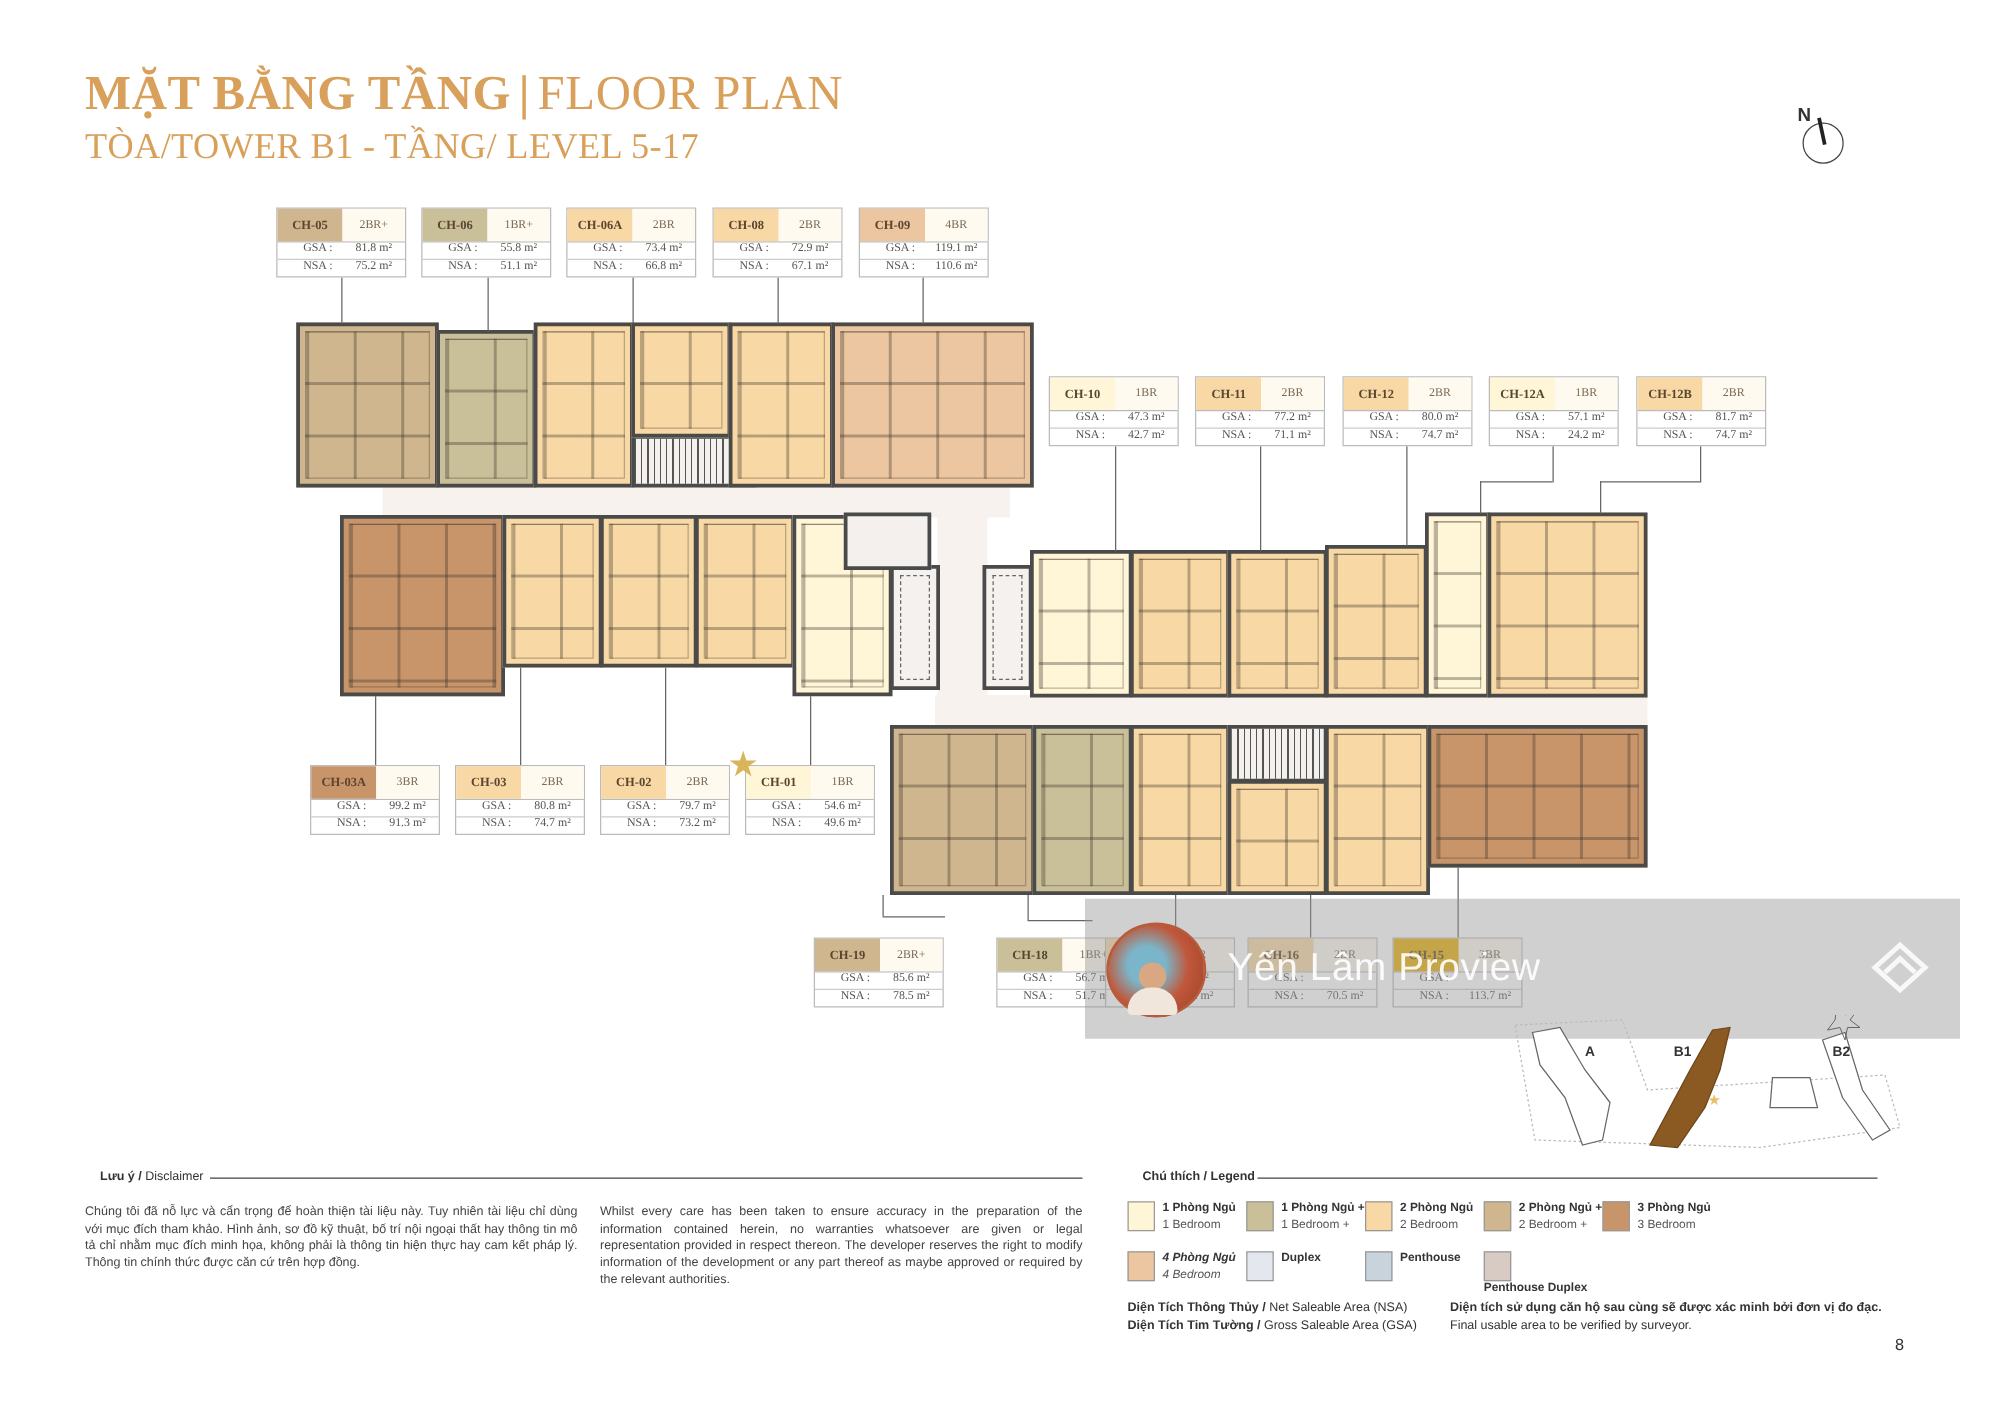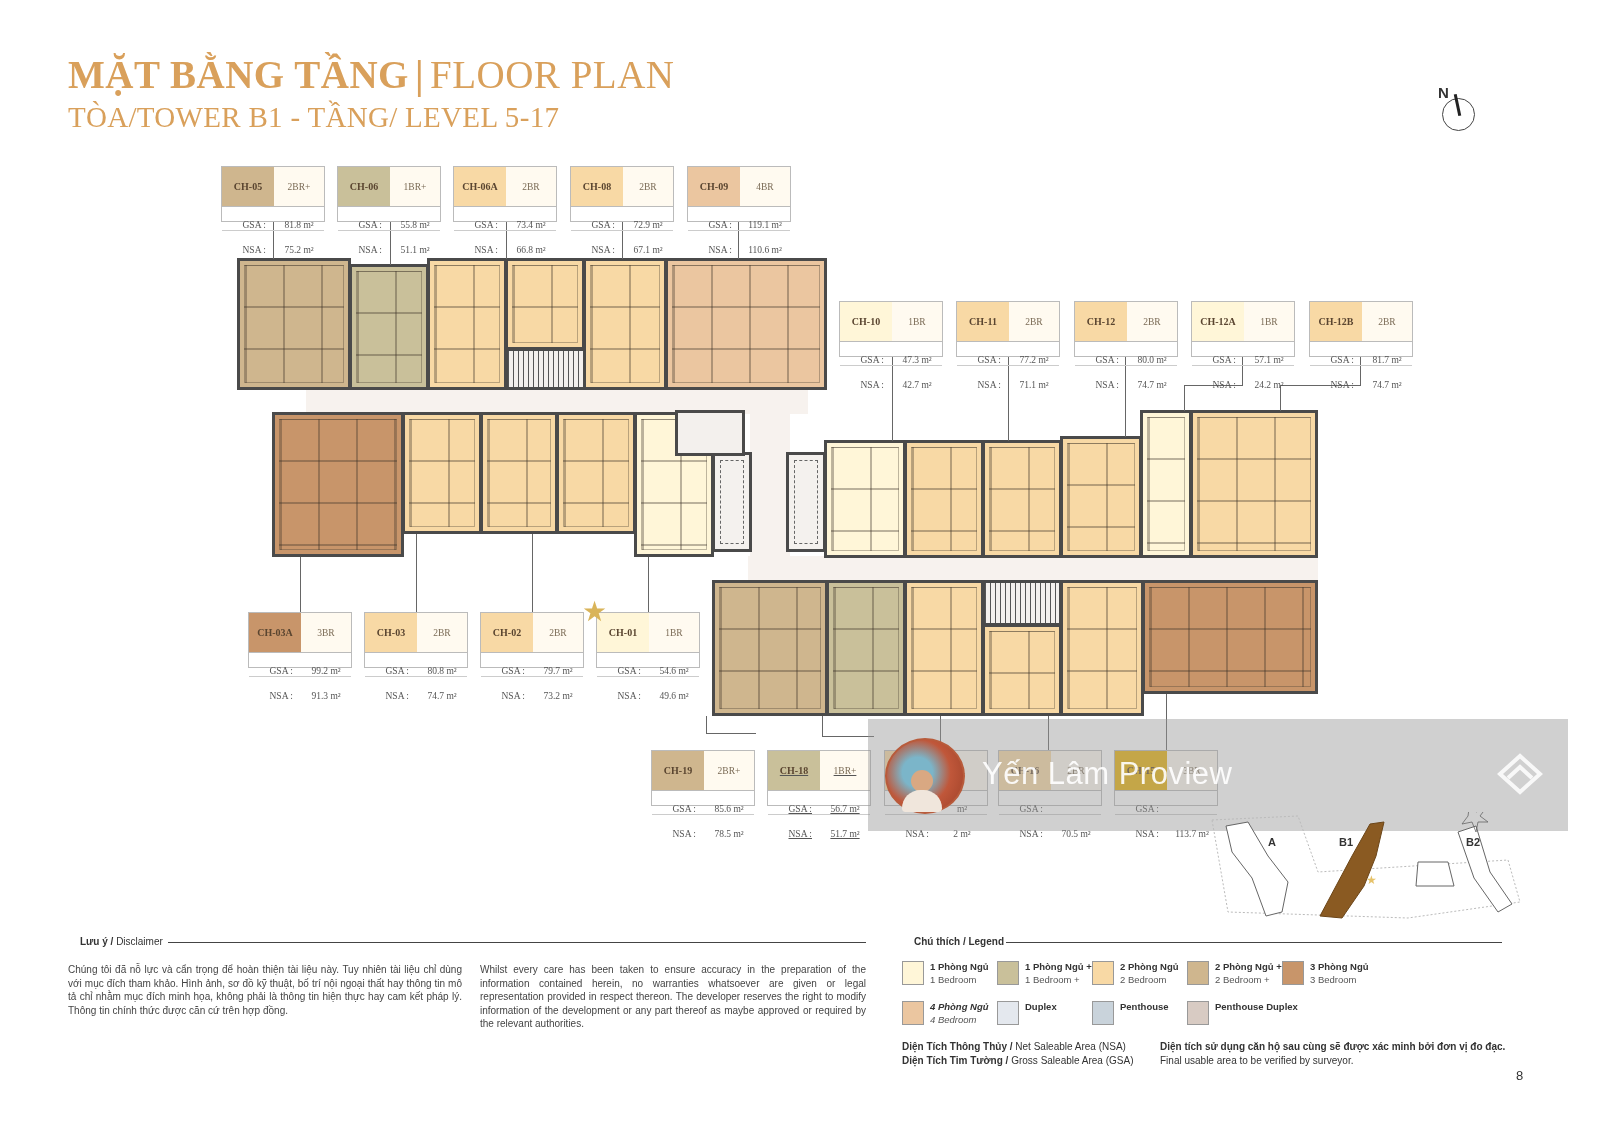--- a/index.html
+++ b/index.html
@@ -11,24 +11,24 @@
   .title-main .sep { font-weight: bold; margin: 0 6px; }
   .title-sub { position: absolute; left: 68px; top: 101px; font-family: "Liberation Serif", serif; font-size: 29px; color: #d9a05b; letter-spacing: 0.3px; white-space: nowrap; }
 
   .north { position: absolute; left: 1434px; top: 84px; width: 48px; height: 52px; }
   .north .n { position: absolute; left: 4px; top: 0; font-size: 15px; font-weight: bold; color: #333; }
   .north .circle { position: absolute; left: 8px; top: 14px; width: 33px; height: 33px; border: 1.5px solid #444; border-radius: 50%; }
   .north .needle { position: absolute; left: 22px; top: 10px; width: 3px; height: 22px; background: #222; transform: rotate(-12deg); }
 
   
   .card { position: absolute; width: 104px; height: 56px; border: 1px solid #bbb; background: #fff; font-family: "Liberation Serif", serif; font-size: 9.5px; color: #555; }
-  .card .head { display: flex; height: 40px; border-bottom: 1px solid #bbb; }
+  .card .head { display: flex; height: 27px; border-bottom: 1px solid #bbb; }
   .card .code { width: 52px; display: flex; align-items: center; justify-content: center; font-weight: bold; color: #5a4530; font-size: 10px; }
   .card .type { flex: 1; display: flex; align-items: center; justify-content: center; background: #fffaf0; color: #7a6a55; font-size: 9.5px; }
-  .card .row { display: flex; height: 24px; align-items: flex-end; border-bottom: 1px solid #ccc; }
+  .card .row { display: flex; height: 14px; align-items: flex-start; border-bottom: 1px solid #ccc; }
   .card .row:last-child { border-bottom: none; }
   .card .lbl { width: 52px; text-align: right; padding-right: 8px; }
   .card .val { flex: 1; text-align: center; }
 
   .leader { position: absolute; background: #666; }
   .unit { position: absolute; border: 3px solid #4a4a4a; }
   .unit::after { content: ""; position: absolute; inset: 4px; border: 1px solid rgba(70,60,50,0.35); background-image:
       linear-gradient(90deg, rgba(60,50,40,0.35) 2px, transparent 2px),
       linear-gradient(0deg, rgba(60,50,40,0.35) 2px, transparent 2px);
       background-size: 38px 42px; }
@@ -354,21 +354,21 @@
     </div>
   <div class="row">
       <span class="lbl">GSA :</span>
       <span class="val">85.6 m²</span>
     </div>
   <div class="row">
       <span class="lbl">NSA :</span>
       <span class="val">78.5 m²</span>
     </div>
 </div>
-<div class="card" style="left:767px;top:750px;text-decoration:underline;">
+<div class="card" style="left:797px;top:750px;">
   <div class="head">
       <div class="code" style="background:#c9c09a;">CH-18</div>
       <div class="type">1BR+</div>
     </div>
   <div class="row">
       <span class="lbl">GSA :</span>
       <span class="val">56.7 m²</span>
     </div>
   <div class="row">
       <span class="lbl">NSA :</span>
@@ -503,21 +503,21 @@
   <div>
       <div class="t1">Duplex</div>
     </div>
 </div>
 <div class="legend-item" style="left:1092px;top:1001px;">
   <div class="swatch" style="background:#c9d3db;"></div>
   <div>
       <div class="t1">Penthouse</div>
     </div>
 </div>
-<div class="legend-item" style="left:1187px;top:1001px;">
+<div class="legend-item" style="left:1187px;top:1001px;flex-direction:column;">
   <div class="swatch" style="background:#d8cbc3;"></div>
   <div>
       <div class="t1">Penthouse Duplex</div>
     </div>
 </div>
 
 <div class="area-note" style="left:902px;top:1040px;">
   <div><b>Diện Tích Thông Thủy /</b><span> Net Saleable Area (NSA)</span></div>
   <div><b>Diện Tích Tim Tường /</b><span> Gross Saleable Area (GSA)</span></div>
 </div>

